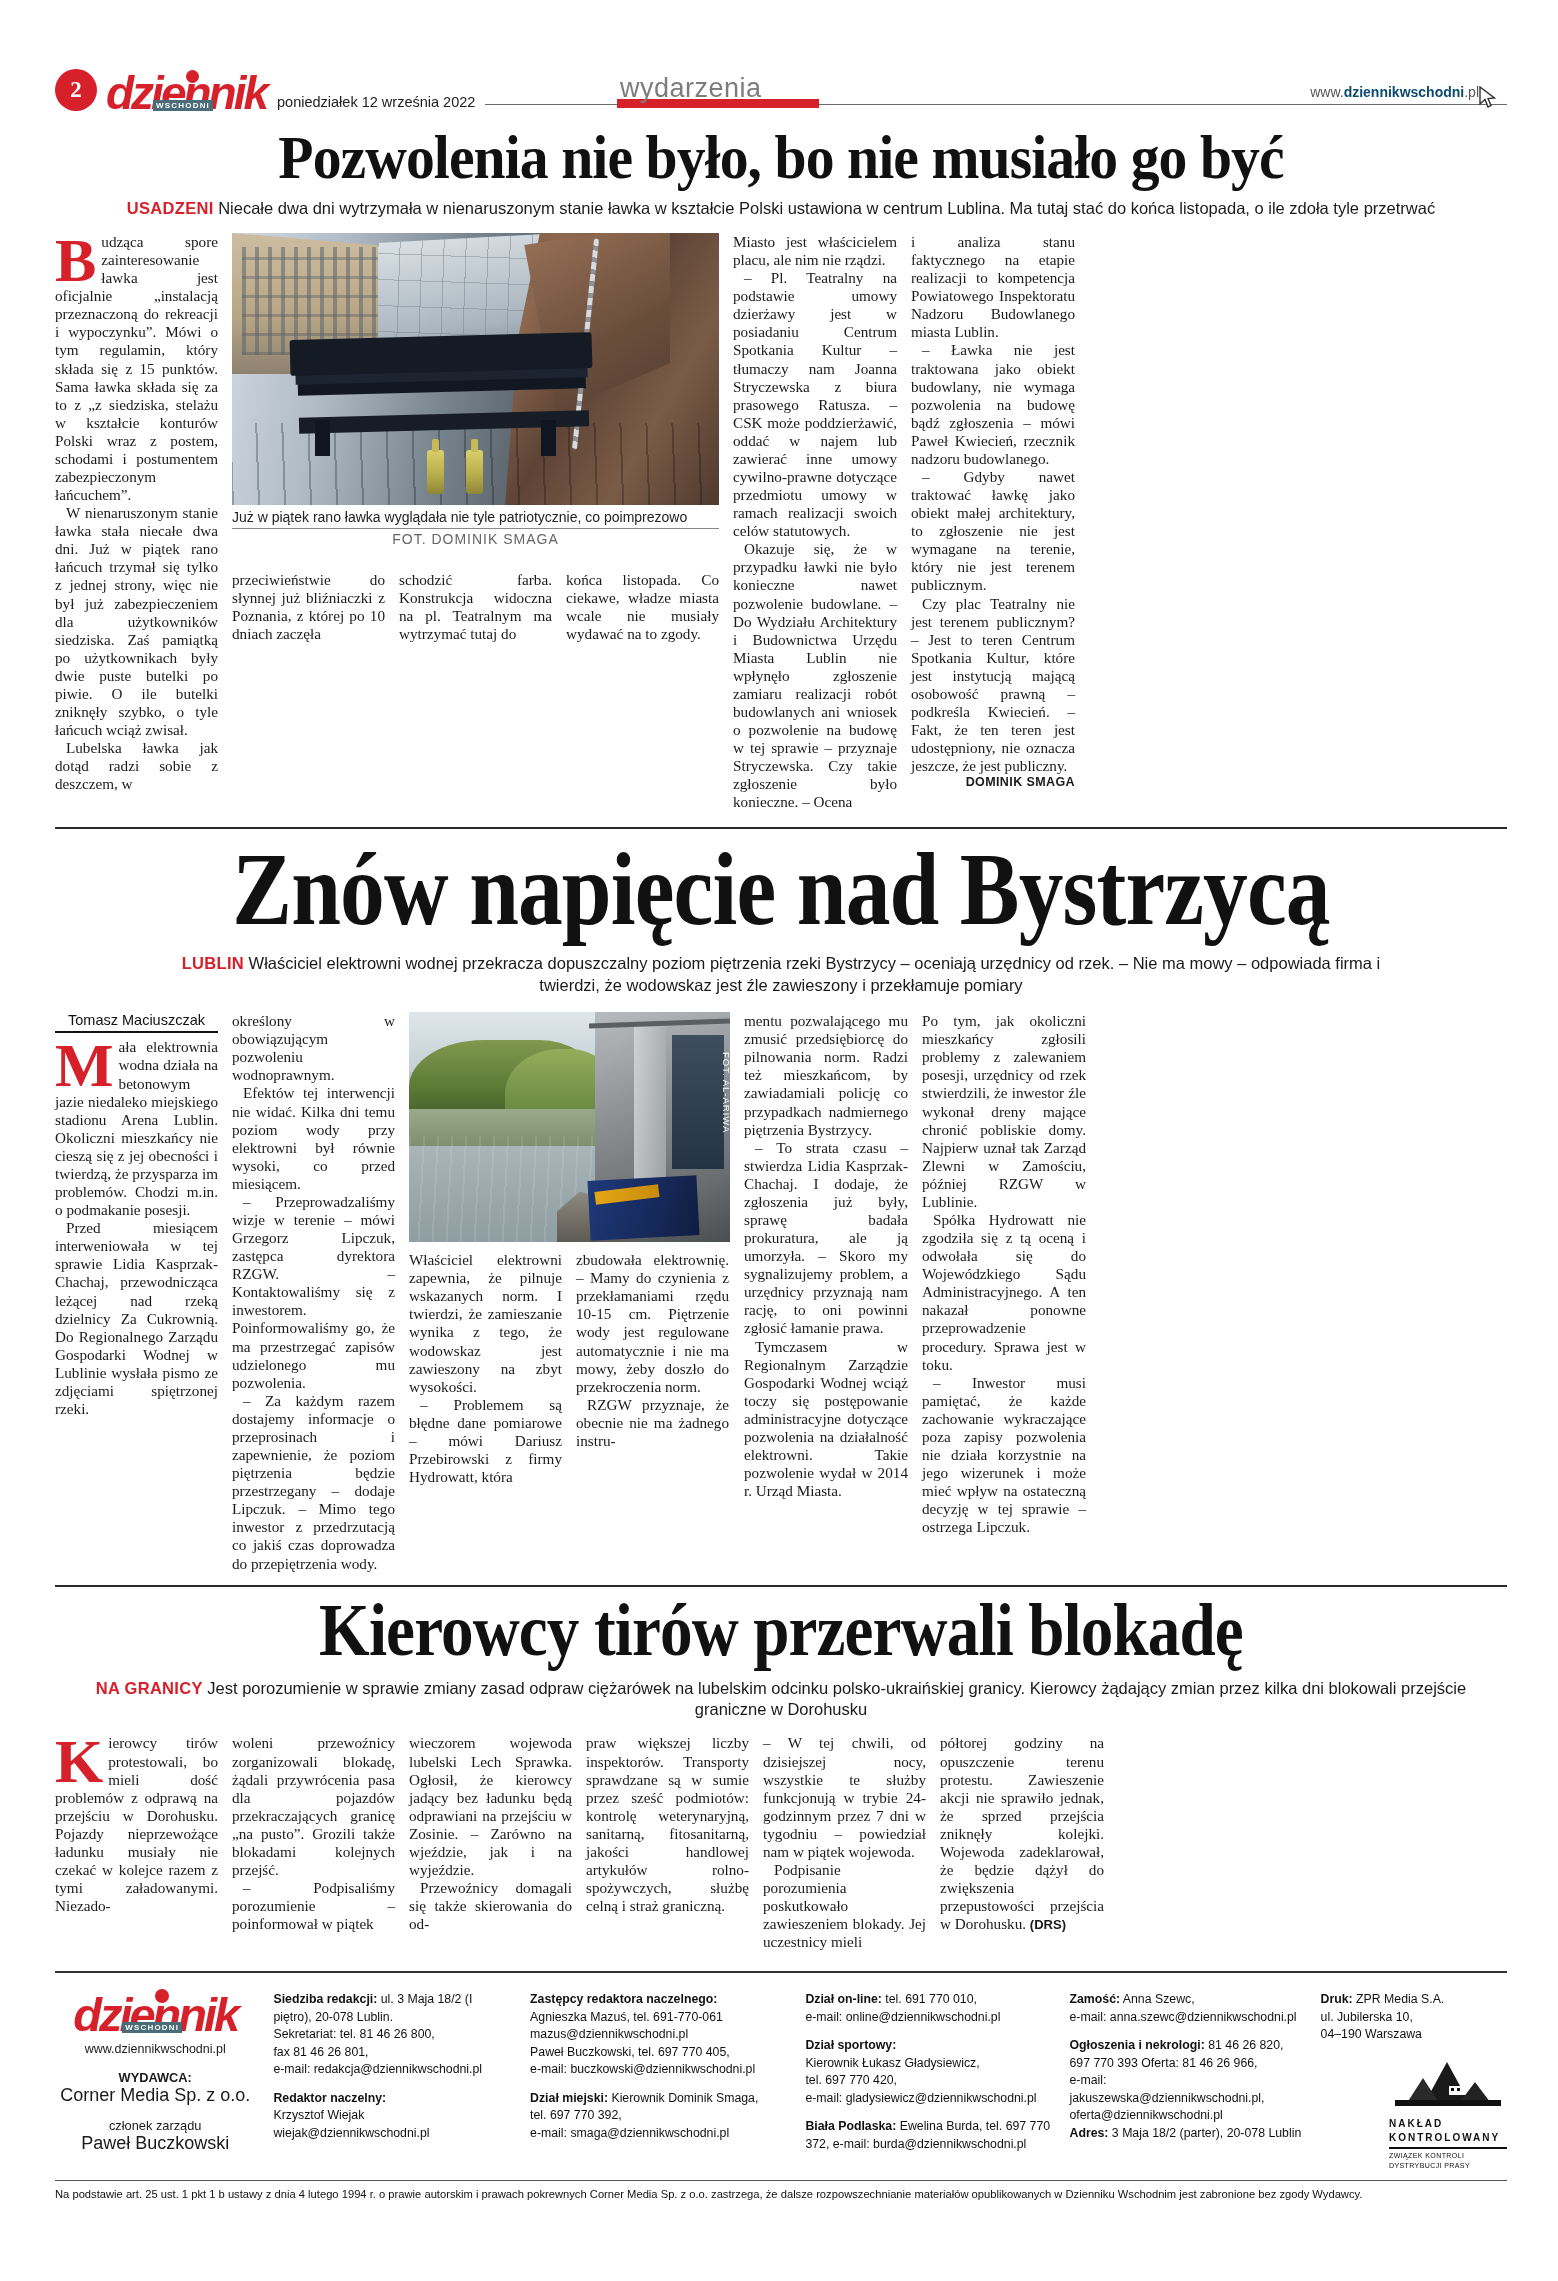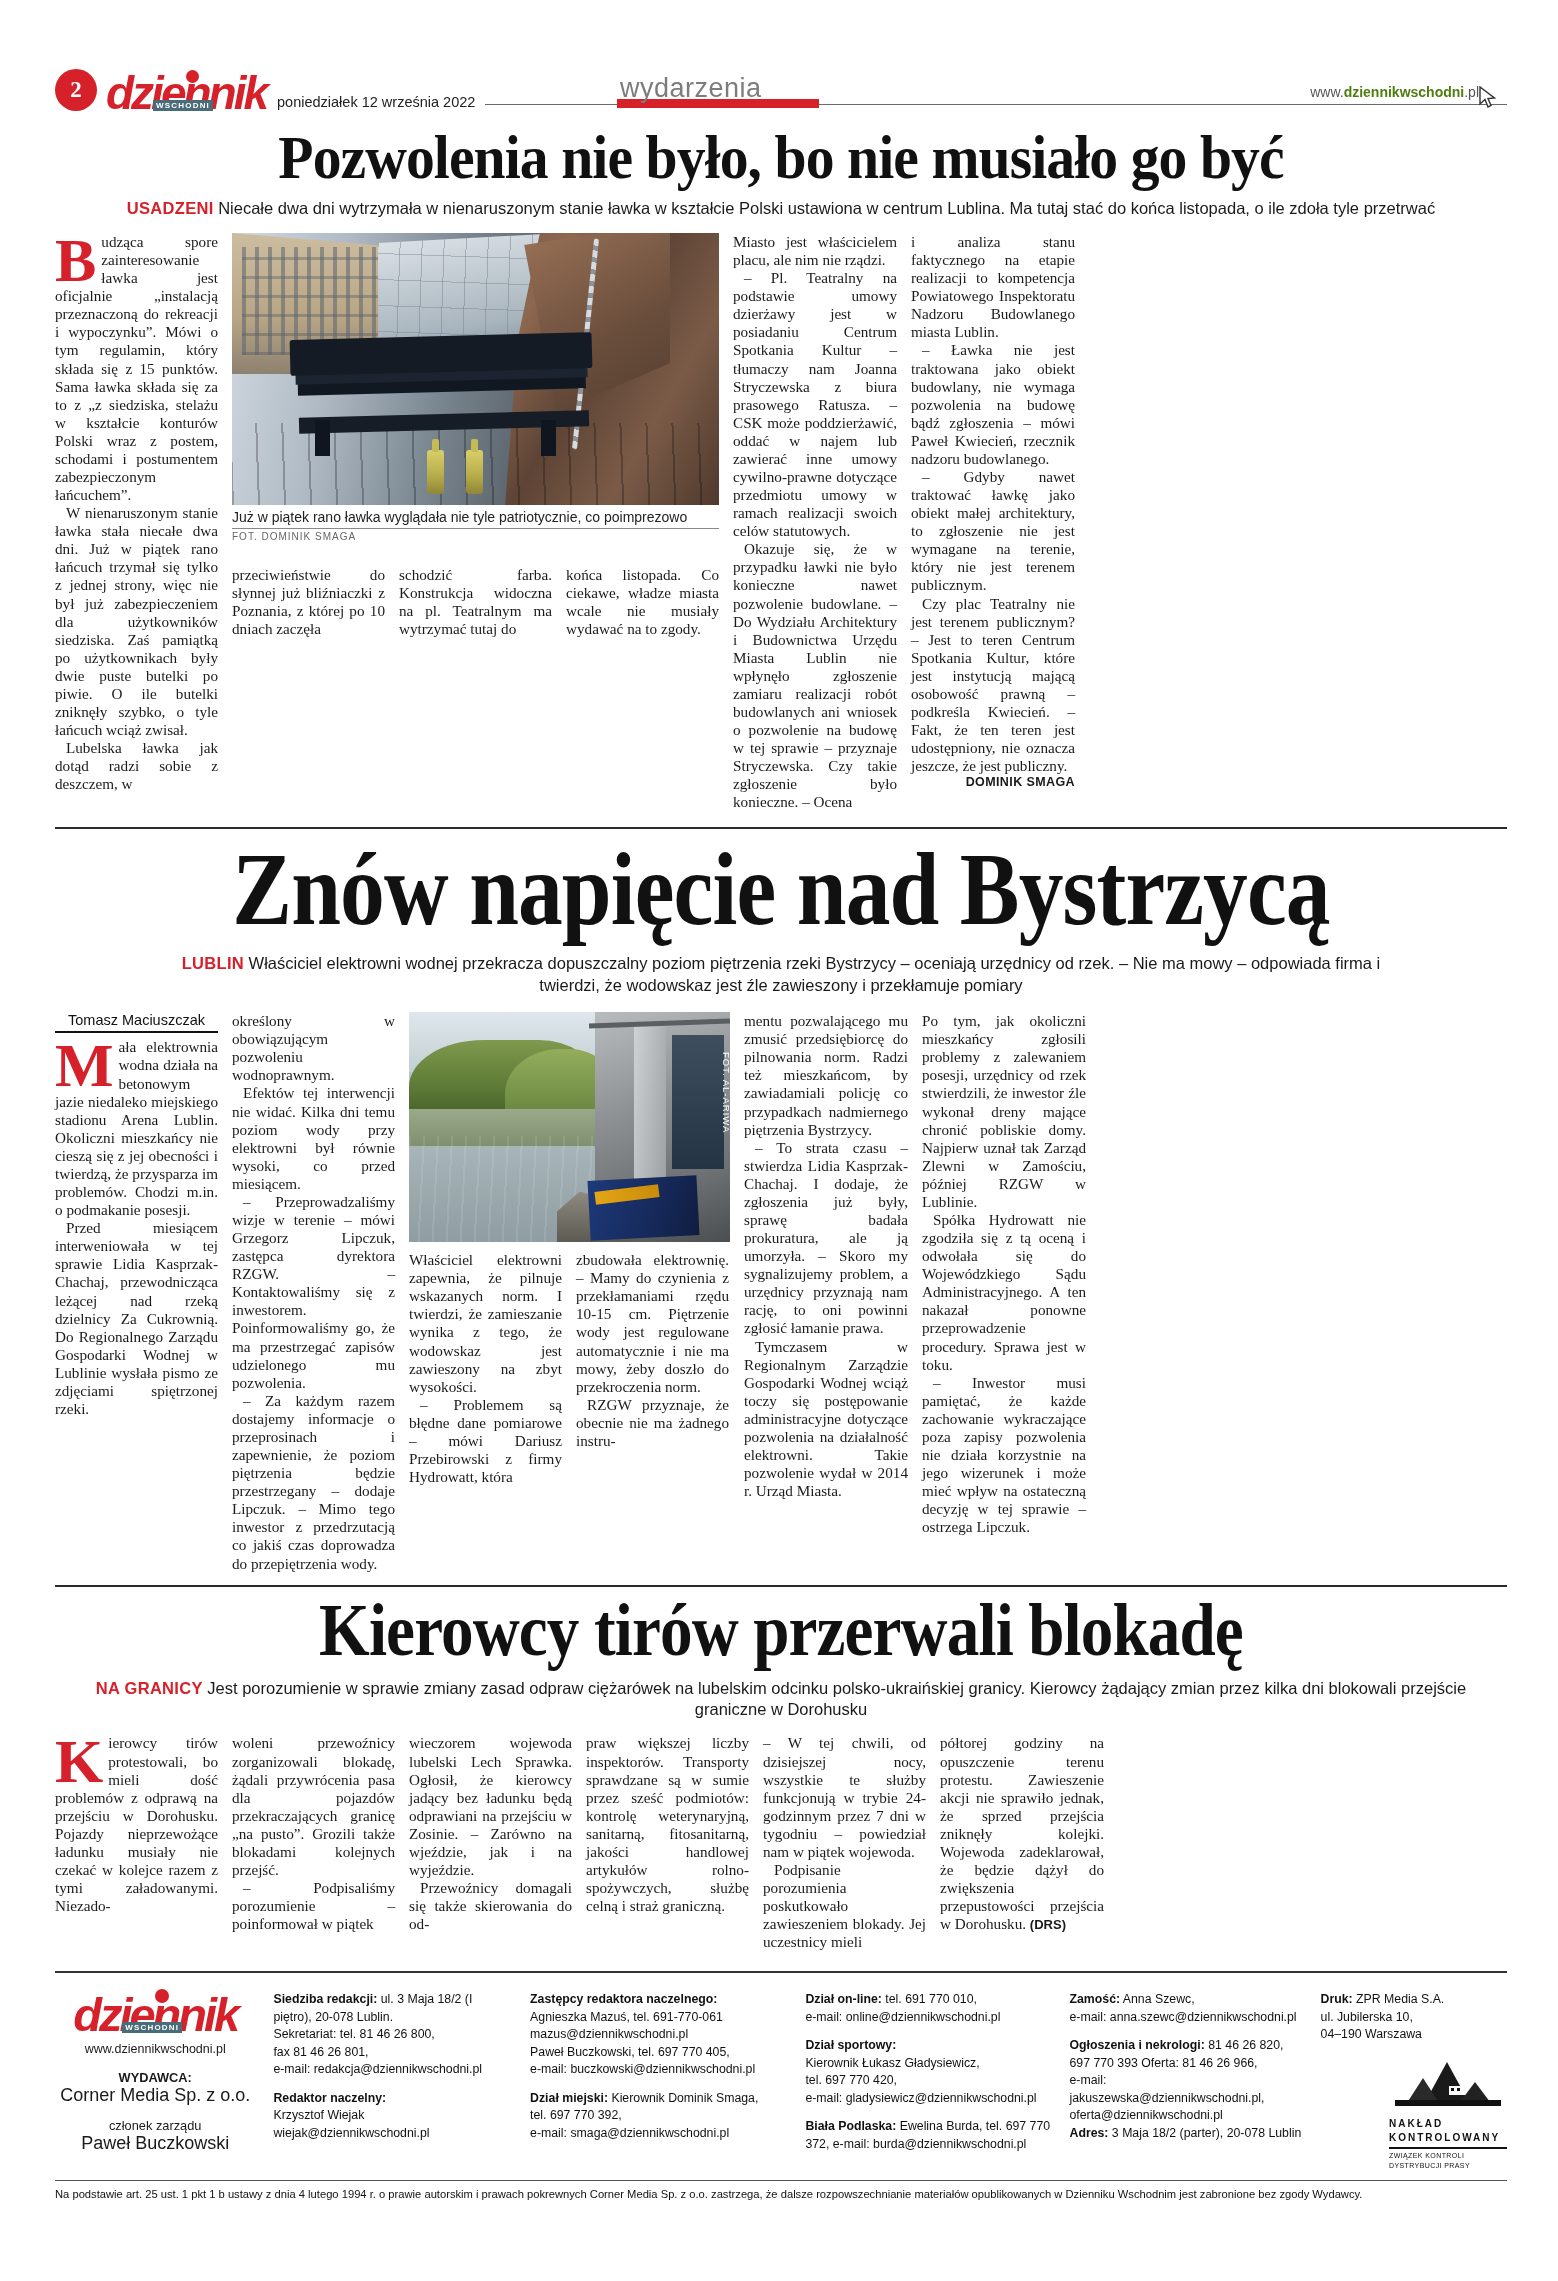--- a/index.html
+++ b/index.html
@@ -56,21 +56,21 @@
     font-size:27px; color:#7c7c7c; letter-spacing:0.5px;
   }
   .section-underline{
     position:absolute; left:562px; bottom:6px; width:202px; height:9px; background:#d6202a;
   }
   .mast-url{
     position:absolute; right:28px; bottom:14px;
     font-family:"Liberation Sans",sans-serif;
     font-size:14px; color:#555; white-space:nowrap;
   }
-  .mast-url b{ color:#4d7c0f; }
+  .mast-url b{ color:#0c4a6e; }
   .cursor-arrow{ position:absolute; right:8px; bottom:4px; width:20px; height:24px; }
 
   
   .art-headline{
     text-align:center;
     font-family:"Liberation Serif",serif;
     font-weight:bold;
     line-height:0.96;
     letter-spacing:-1px;
     color:#111;
@@ -111,22 +111,22 @@
 
   
   .photo-wrap{ position:relative; }
   .photo-caption{
     font-family:"Liberation Sans",sans-serif;
     font-size:14px; color:#222; padding-top:4px;
     border-bottom:1px solid #888; padding-bottom:3px;
   }
   .photo-credit{
     font-family:"Liberation Sans",sans-serif;
-    font-size:10px; color:#666; letter-spacing:1px;
-    text-align:left; padding-top:2px;
+    font-size:14px; color:#666; letter-spacing:1px;
+    text-align:center; padding-top:2px;
   }
   .credit-vert{
     position:absolute; right:-2px; top:40px;
     font-family:"Liberation Sans",sans-serif;
     font-size:9.5px; color:#fff; letter-spacing:1px;
     writing-mode:vertical-rl; text-orientation:mixed;
   }
 
   .sig{ font-family:"Liberation Sans",sans-serif; font-weight:bold; font-size:12.5px; text-align:right; letter-spacing:0.4px;}
   .sig-inline{ font-family:"Liberation Sans",sans-serif; font-weight:bold; font-size:13px; }

